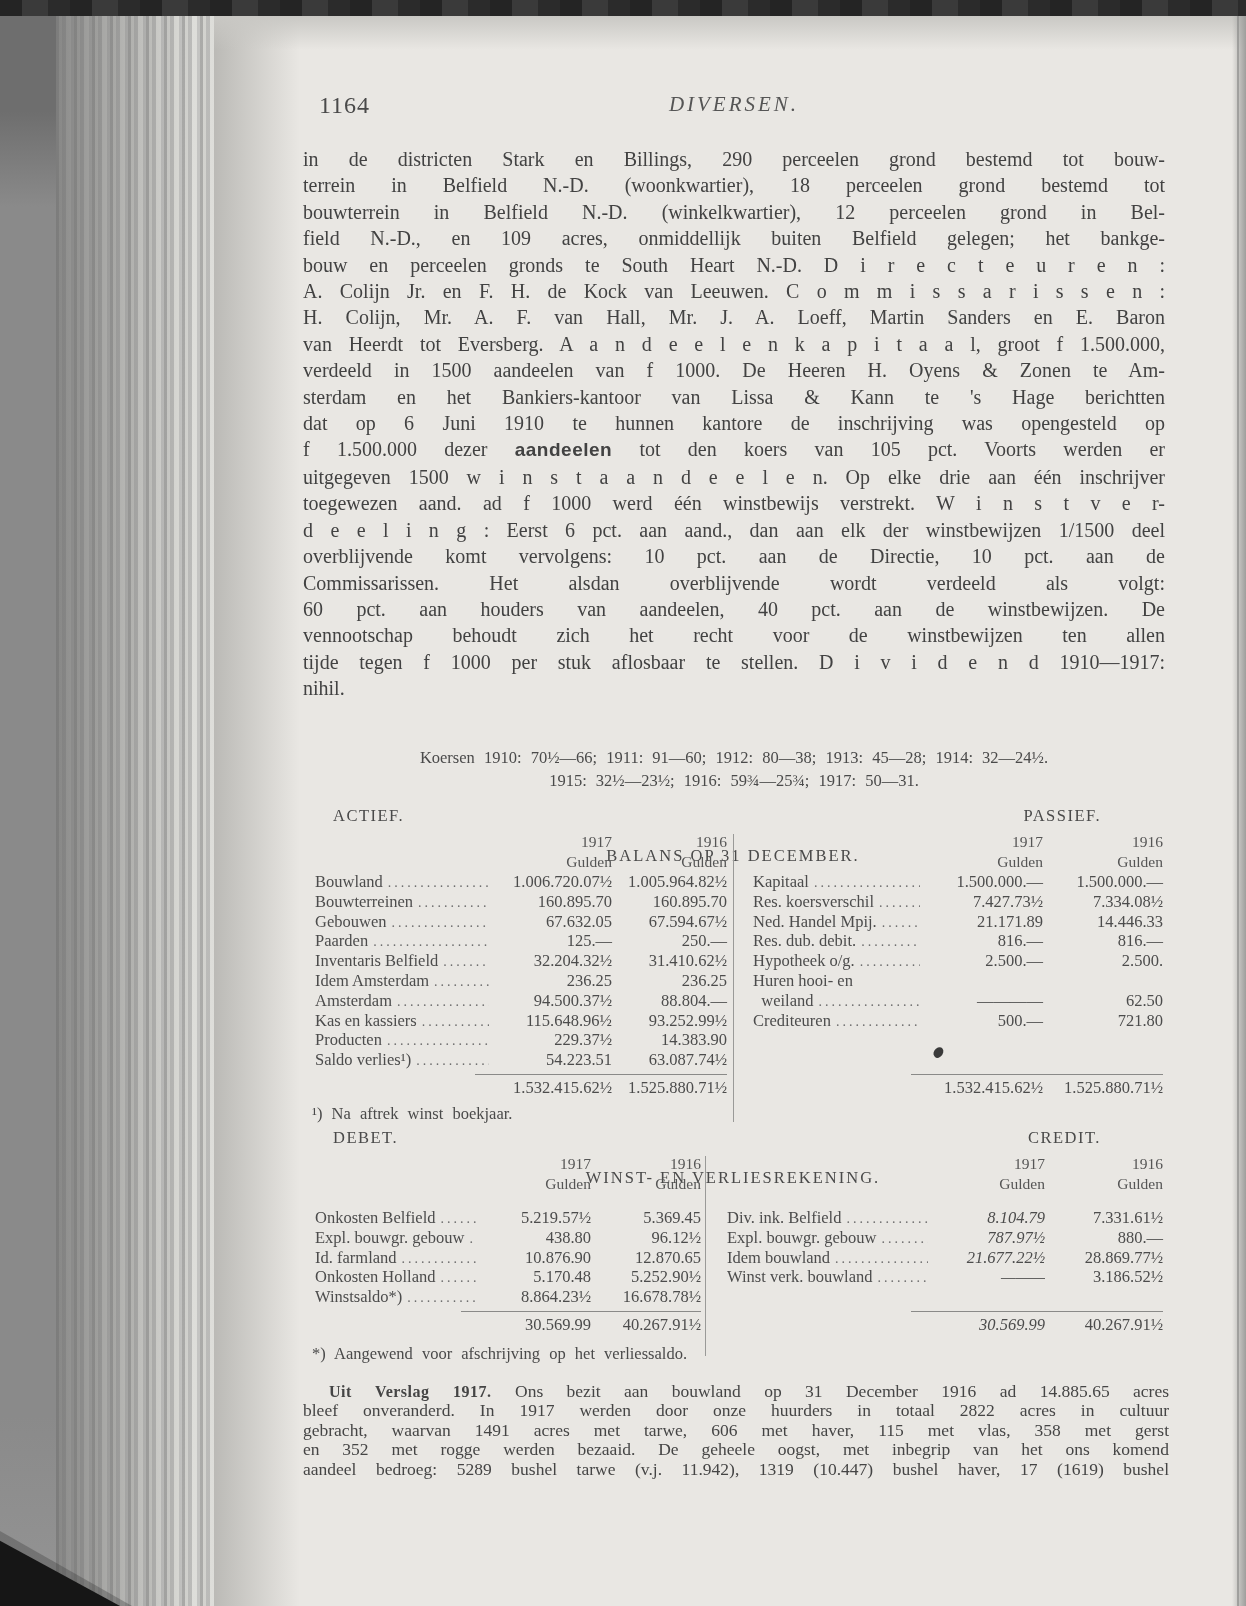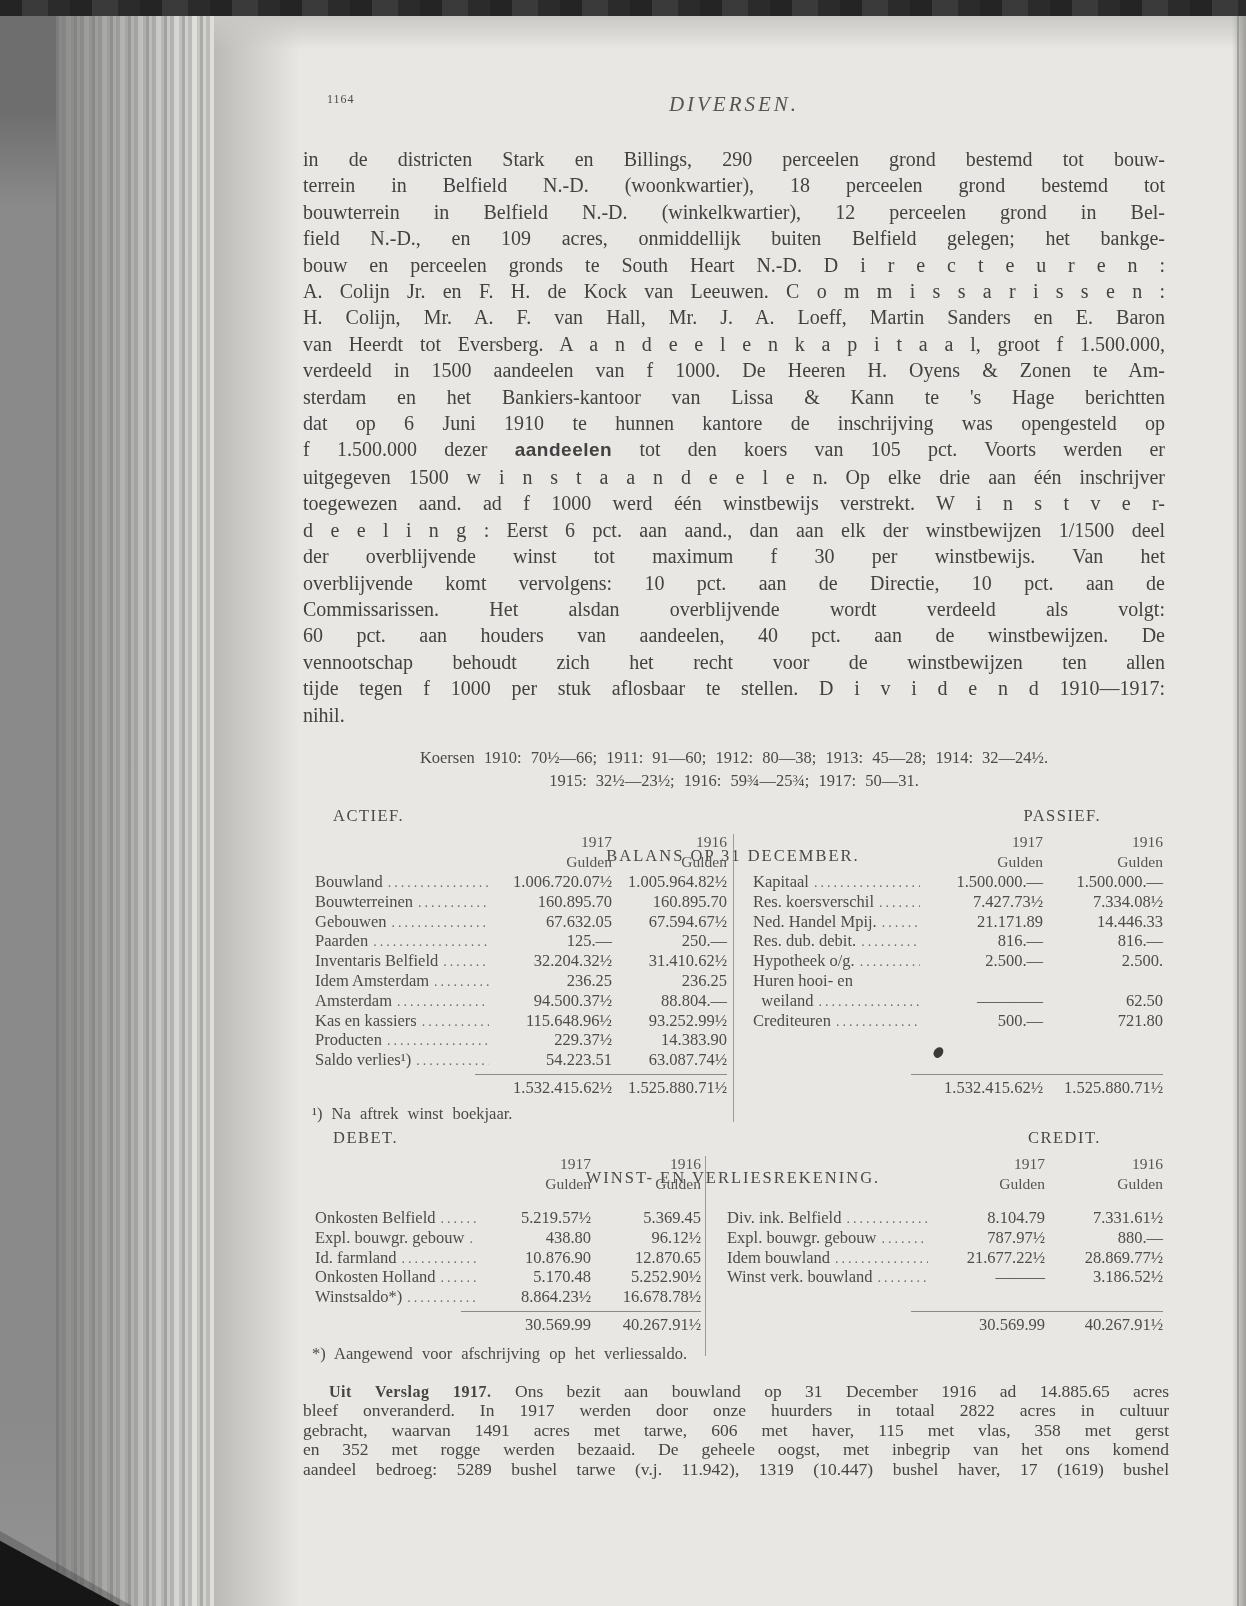--- a/index.html
+++ b/index.html
@@ -24,21 +24,21 @@
   .right-shade{position:absolute;right:0;top:16px;width:14px;height:1590px;
     background:linear-gradient(270deg,#9e9e9c,rgba(233,231,227,0));}
   .right-line{position:absolute;left:1237px;top:16px;width:2px;height:1590px;background:#8f8f8d;opacity:.7;}
   .corner-wedge{position:absolute;left:0;top:1538px;width:120px;height:68px;background:#161616;
     clip-path:polygon(0 4%,100% 100%,0 100%);}
   .corner-wedge-soft{position:absolute;left:0;top:1528px;width:132px;height:78px;background:rgba(60,60,60,.35);
     clip-path:polygon(0 4%,100% 100%,0 100%);}
   .speck{position:absolute;left:933px;top:1048px;width:11px;height:9px;background:#3a3a3a;
     border-radius:55% 45% 60% 40%;transform:rotate(-38deg);}
   .pagehead{position:absolute;left:303px;top:92px;width:862px;height:28px;color:#4a4a4a;}
-  .pagenum{position:absolute;left:24px;top:0;font-size:12px;letter-spacing:1px;}
+  .pagenum{position:absolute;left:16px;top:0;font-size:24px;letter-spacing:1px;}
   .runtitle{display:block;text-align:center;font-style:italic;font-size:21px;letter-spacing:3px;color:#555;}
 
   .para{position:absolute;color:#424242;}
   .main{left:303px;top:146px;width:862px;font-size:20px;line-height:26.4px;}
   .jline{text-align:justify;text-align-last:justify;white-space:normal;}
   .jline.last{text-align-last:left;}
   .boldword{font-weight:bold;font-family:"Liberation Sans","DejaVu Sans",sans-serif;font-size:19px;letter-spacing:.5px;}
 
   .koersen{position:absolute;left:303px;top:746px;width:862px;text-align:center;
     font-size:16.5px;line-height:23px;color:#4a4a4a;word-spacing:5px;}
@@ -72,21 +72,21 @@
   .win .rows{height:99px;margin-top:14px;}
   .trow{display:flex;height:19.8px;align-items:baseline;margin-left:12px;}
   .lbl{white-space:pre;}
   .leader{flex:1;overflow:hidden;white-space:nowrap;color:#6e6e6e;letter-spacing:3px;margin:0 5px;font-size:14px;}
   .leader::after{content:"........................................................";}
   .nolead .leader::after{content:"";}
   .v{text-align:right;white-space:nowrap;}
   .bal .hleft .v1{width:118px;text-align:right;} .bal .hleft .v2{width:115px;}
   .bal .hright .v1{width:118px;} .bal .hright .v2{width:120px;}
   .win .hleft .v1{width:110px;} .win .hleft .v2{width:110px;}
-  .win .hright .v1{width:112px;} .win .hright .v2{width:118px;}
+  .win .hright .v1{width:112px;font-style:italic;} .win .hright .v2{width:118px;}
   .trule{height:0;border-top:1.4px solid #8a8a88;margin:4px 0 3px auto;}
   .bal .trule{width:252px;}
   .win .trule{width:240px;}
   .win .hright .trule{width:252px;}
   .totrow{display:flex;height:20px;align-items:baseline;}
   .totrow .fill{flex:1;}
   .footnote{position:absolute;color:#4a4a4a;font-size:16.5px;word-spacing:5px;}
   .fn1{left:312px;top:1104px;}
   .fn2{left:312px;top:1344px;}
 
@@ -124,21 +124,20 @@
     <div class="jline">A. Colijn Jr. en F. H. de Kock van Leeuwen. C o m m i s s a r i s s e n :</div>
     <div class="jline">H. Colijn, Mr. A. F. van Hall, Mr. J. A. Loeff, Martin Sanders en E. Baron</div>
     <div class="jline">van Heerdt tot Eversberg. A a n d e e l e n k a p i t a a l, groot f 1.500.000,</div>
     <div class="jline">verdeeld in 1500 aandeelen van f 1000. De Heeren H. Oyens &amp; Zonen te Am-</div>
     <div class="jline">sterdam en het Bankiers-kantoor van Lissa &amp; Kann te 's Hage berichtten</div>
     <div class="jline">dat op 6 Juni 1910 te hunnen kantore de inschrijving was opengesteld op</div>
     <div class="jline"><span>f 1.500.000 dezer </span><span class="boldword">aandeelen</span><span> tot den koers van 105 pct. Voorts werden er</span></div>
     <div class="jline">uitgegeven 1500 w i n s t a a n d e e l e n.  Op elke drie aan één inschrijver</div>
     <div class="jline">toegewezen aand. ad f 1000 werd één winstbewijs verstrekt.  W i n s t v e r-</div>
     <div class="jline">d e e l i n g :  Eerst 6 pct. aan aand., dan aan elk der winstbewijzen 1/1500 deel</div>
-    <div class="jline">der overblijvende winst tot maximum f 30 per winstbewijs.  Van het</div>
     <div class="jline">overblijvende komt vervolgens: 10 pct. aan de Directie, 10 pct. aan de</div>
     <div class="jline">Commissarissen.  Het alsdan overblijvende wordt verdeeld als volgt:</div>
     <div class="jline">60 pct. aan houders van aandeelen, 40 pct. aan de winstbewijzen.  De</div>
     <div class="jline">vennootschap behoudt zich het recht voor de winstbewijzen ten allen</div>
     <div class="jline">tijde tegen f 1000 per stuk aflosbaar te stellen. D i v i d e n d  1910—1917:</div>
     <div class="jline last">nihil.</div>
   </div>
 
   <div class="koersen">
     <div>Koersen 1910: 70½—66; 1911: 91—60; 1912: 80—38; 1913: 45—28; 1914: 32—24½.</div>

